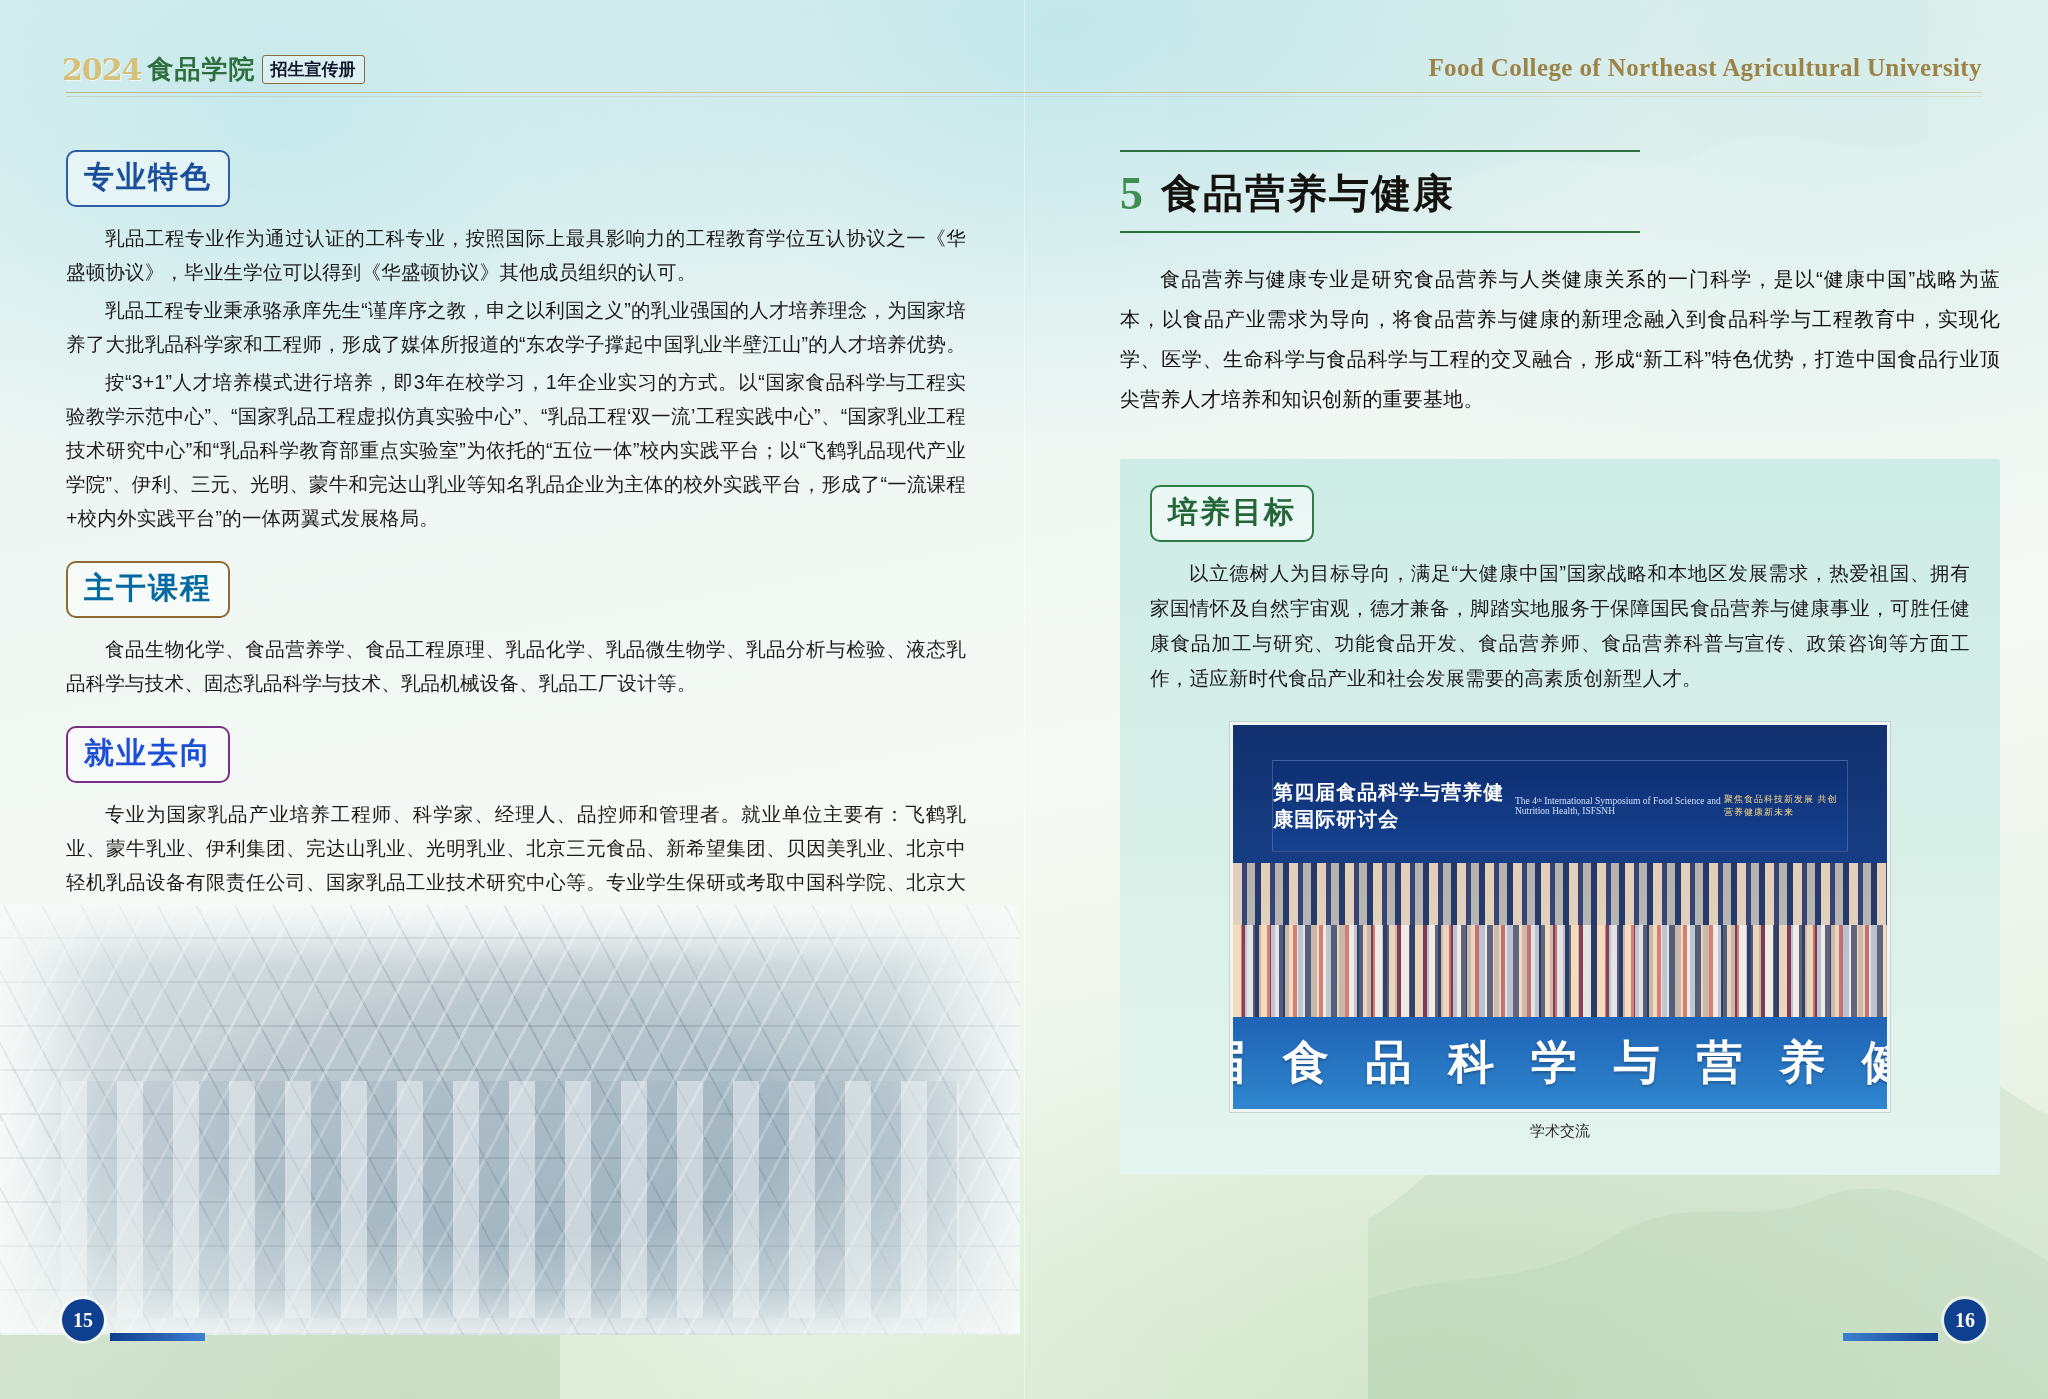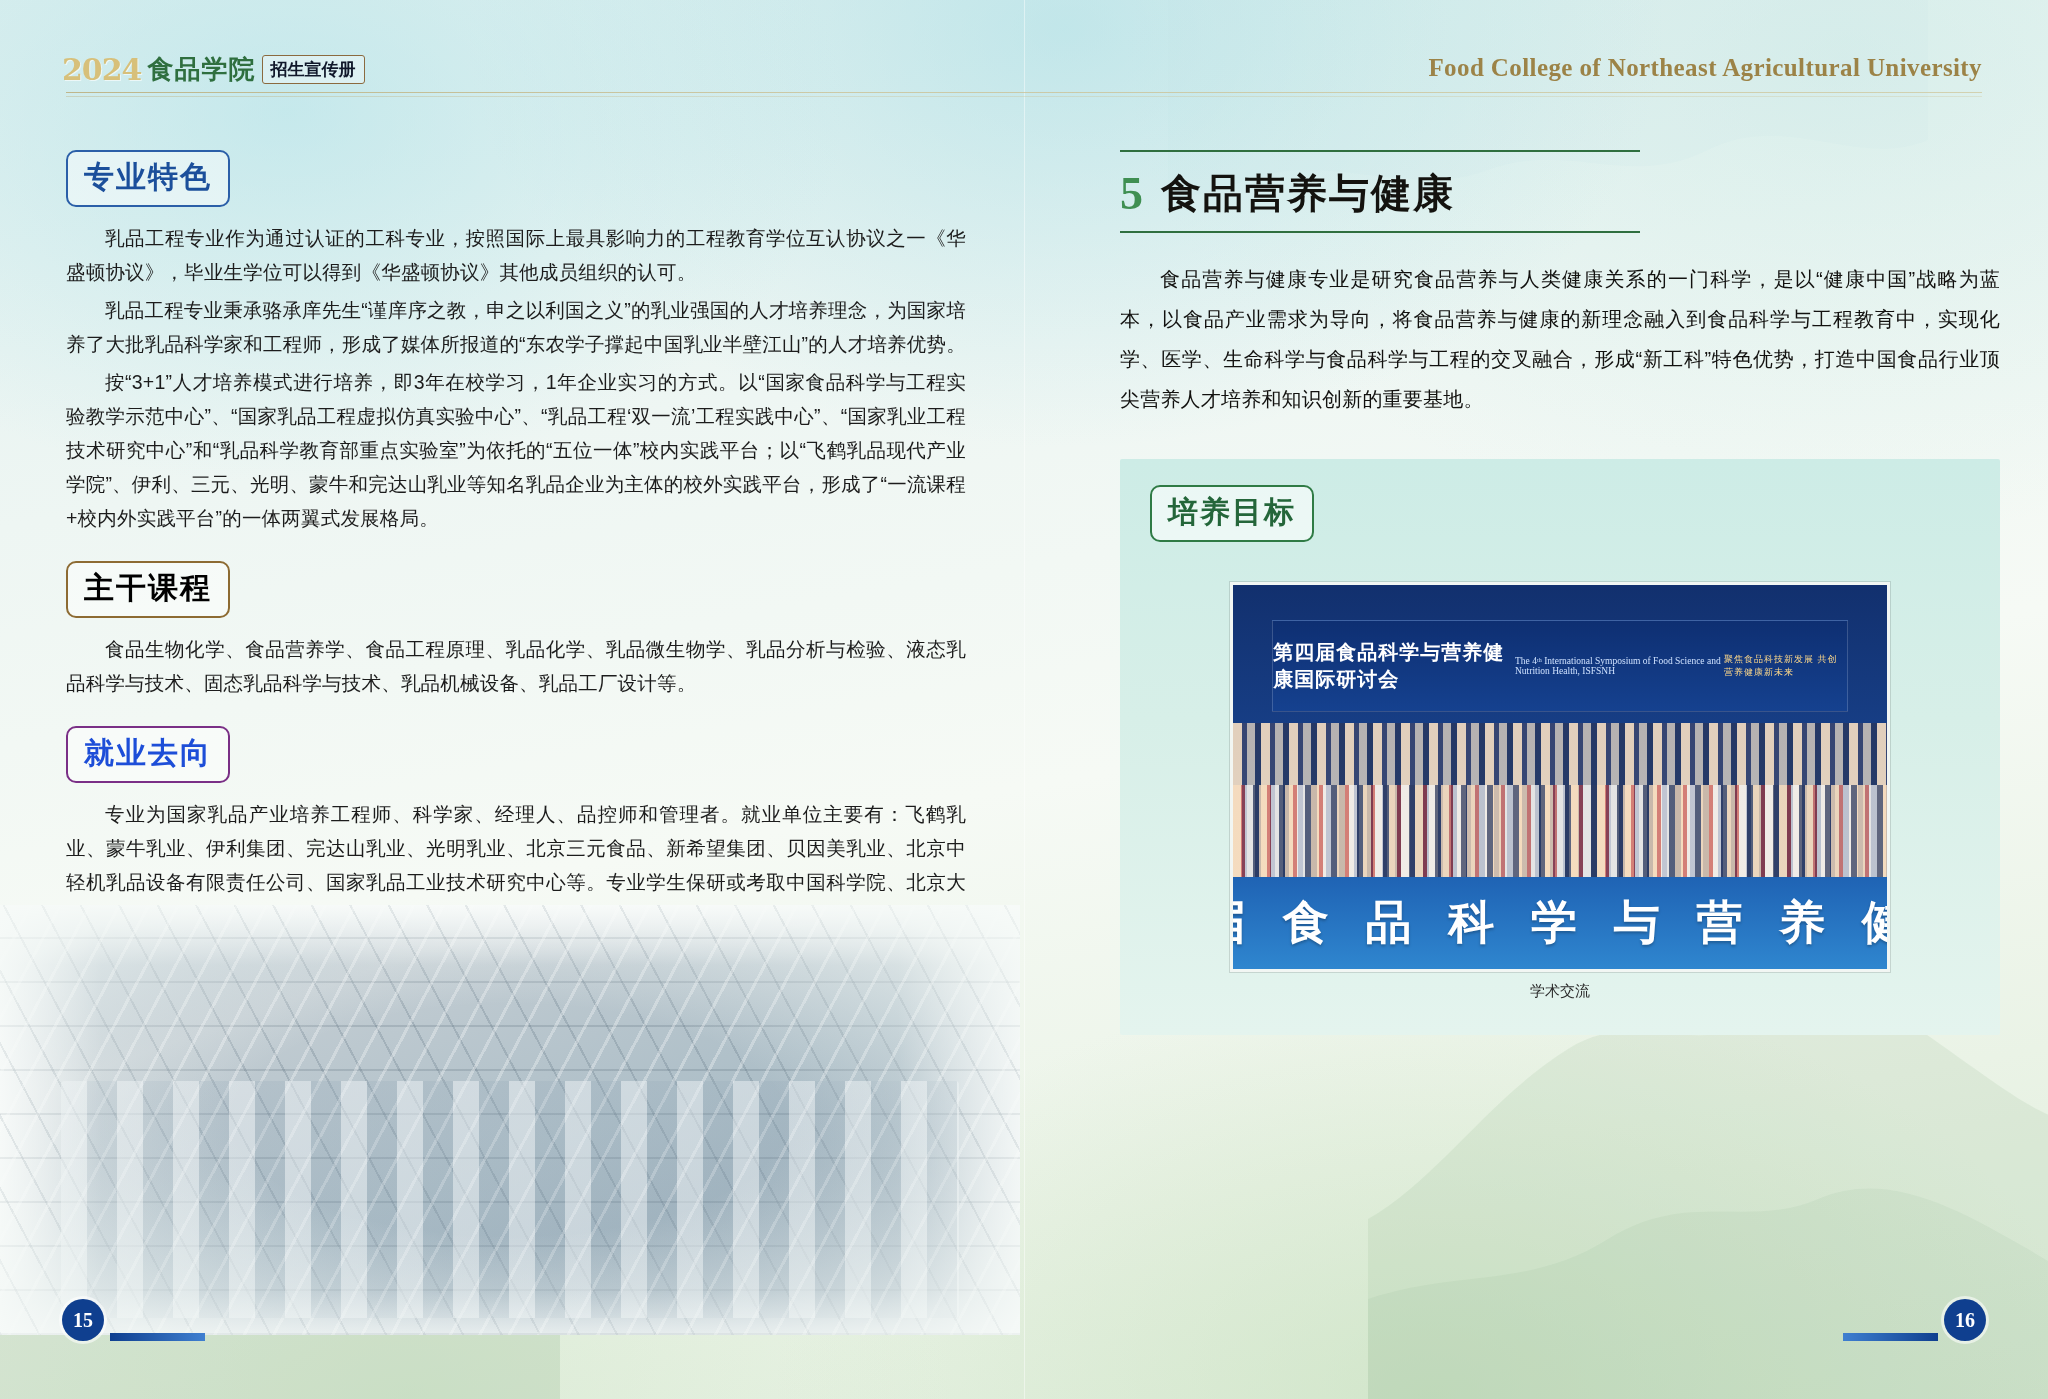--- a/index.html
+++ b/index.html
@@ -88,21 +88,21 @@
     padding: 5px 16px 7px 16px;
     background: rgba(255,255,255,.45);
     margin-bottom: 14px;
   }
   .label-box .txt {
     font-size: 30px; font-weight: bold; letter-spacing: 2px;
     color: #1b4f9b;
     font-family: "DejaVu Sans", "Liberation Sans", sans-serif;
   }
   .label-box.brown { border-color: #8d6b33; }
-  .label-box.brown .txt { color: #000000; margin-top: 40px; }
+  .label-box.brown .txt { color: #0369a1; margin-top: 40px; }
   .label-box.purple { border-color: #7a2f86; }
   .label-box.purple .txt { color: #1d4ed8; text-align: center; }
   .label-box.green { border-color: #2f7b45; background: rgba(255,255,255,.6); }
   .label-box.green .txt { color: #24663a; }
 
   .para {
     font-size: 19.5px;
     line-height: 34px;
     color: #1c1c1c;
     text-align: justify;
@@ -332,20 +332,21 @@
     <span class="sec-num">5</span>
     <span class="sec-title">食品营养与健康</span>
   </div>
 
   <p class="intro-para">食品营养与健康专业是研究食品营养与人类健康关系的一门科学，是以“健康中国”战略为蓝本，以食品产业需求为导向，将食品营养与健康的新理念融入到食品科学与工程教育中，实现化学、医学、生命科学与食品科学与工程的交叉融合，形成“新工科”特色优势，打造中国食品行业顶尖营养人才培养和知识创新的重要基地。</p>
 
   <div class="teal-panel">
     <div class="label-box green">
       <span class="txt">培养目标</span>
     </div>
+    <p class="para">以立德树人为目标导向，满足“大健康中国”国家战略和本地区发展需求，热爱祖国、拥有家国情怀及自然宇宙观，德才兼备，脚踏实地服务于保障国民食品营养与健康事业，可胜任健康食品加工与研究、功能食品开发、食品营养师、食品营养科普与宣传、政策咨询等方面工作，适应新时代食品产业和社会发展需要的高素质创新型人才。</p>
 
     <div class="symposium">
       <div class="sym-banner">
         <div class="t1">第四届食品科学与营养健康国际研讨会</div>
         <div class="t2">The 4ᵗʰ International Symposium of Food Science and Nutrition Health, ISFSNH</div>
         <div class="t3">聚焦食品科技新发展  共创营养健康新未来</div>
       </div>
       <div class="sym-crowd"></div>
       <div class="sym-crowd2"></div>
       <div class="sym-stage">

